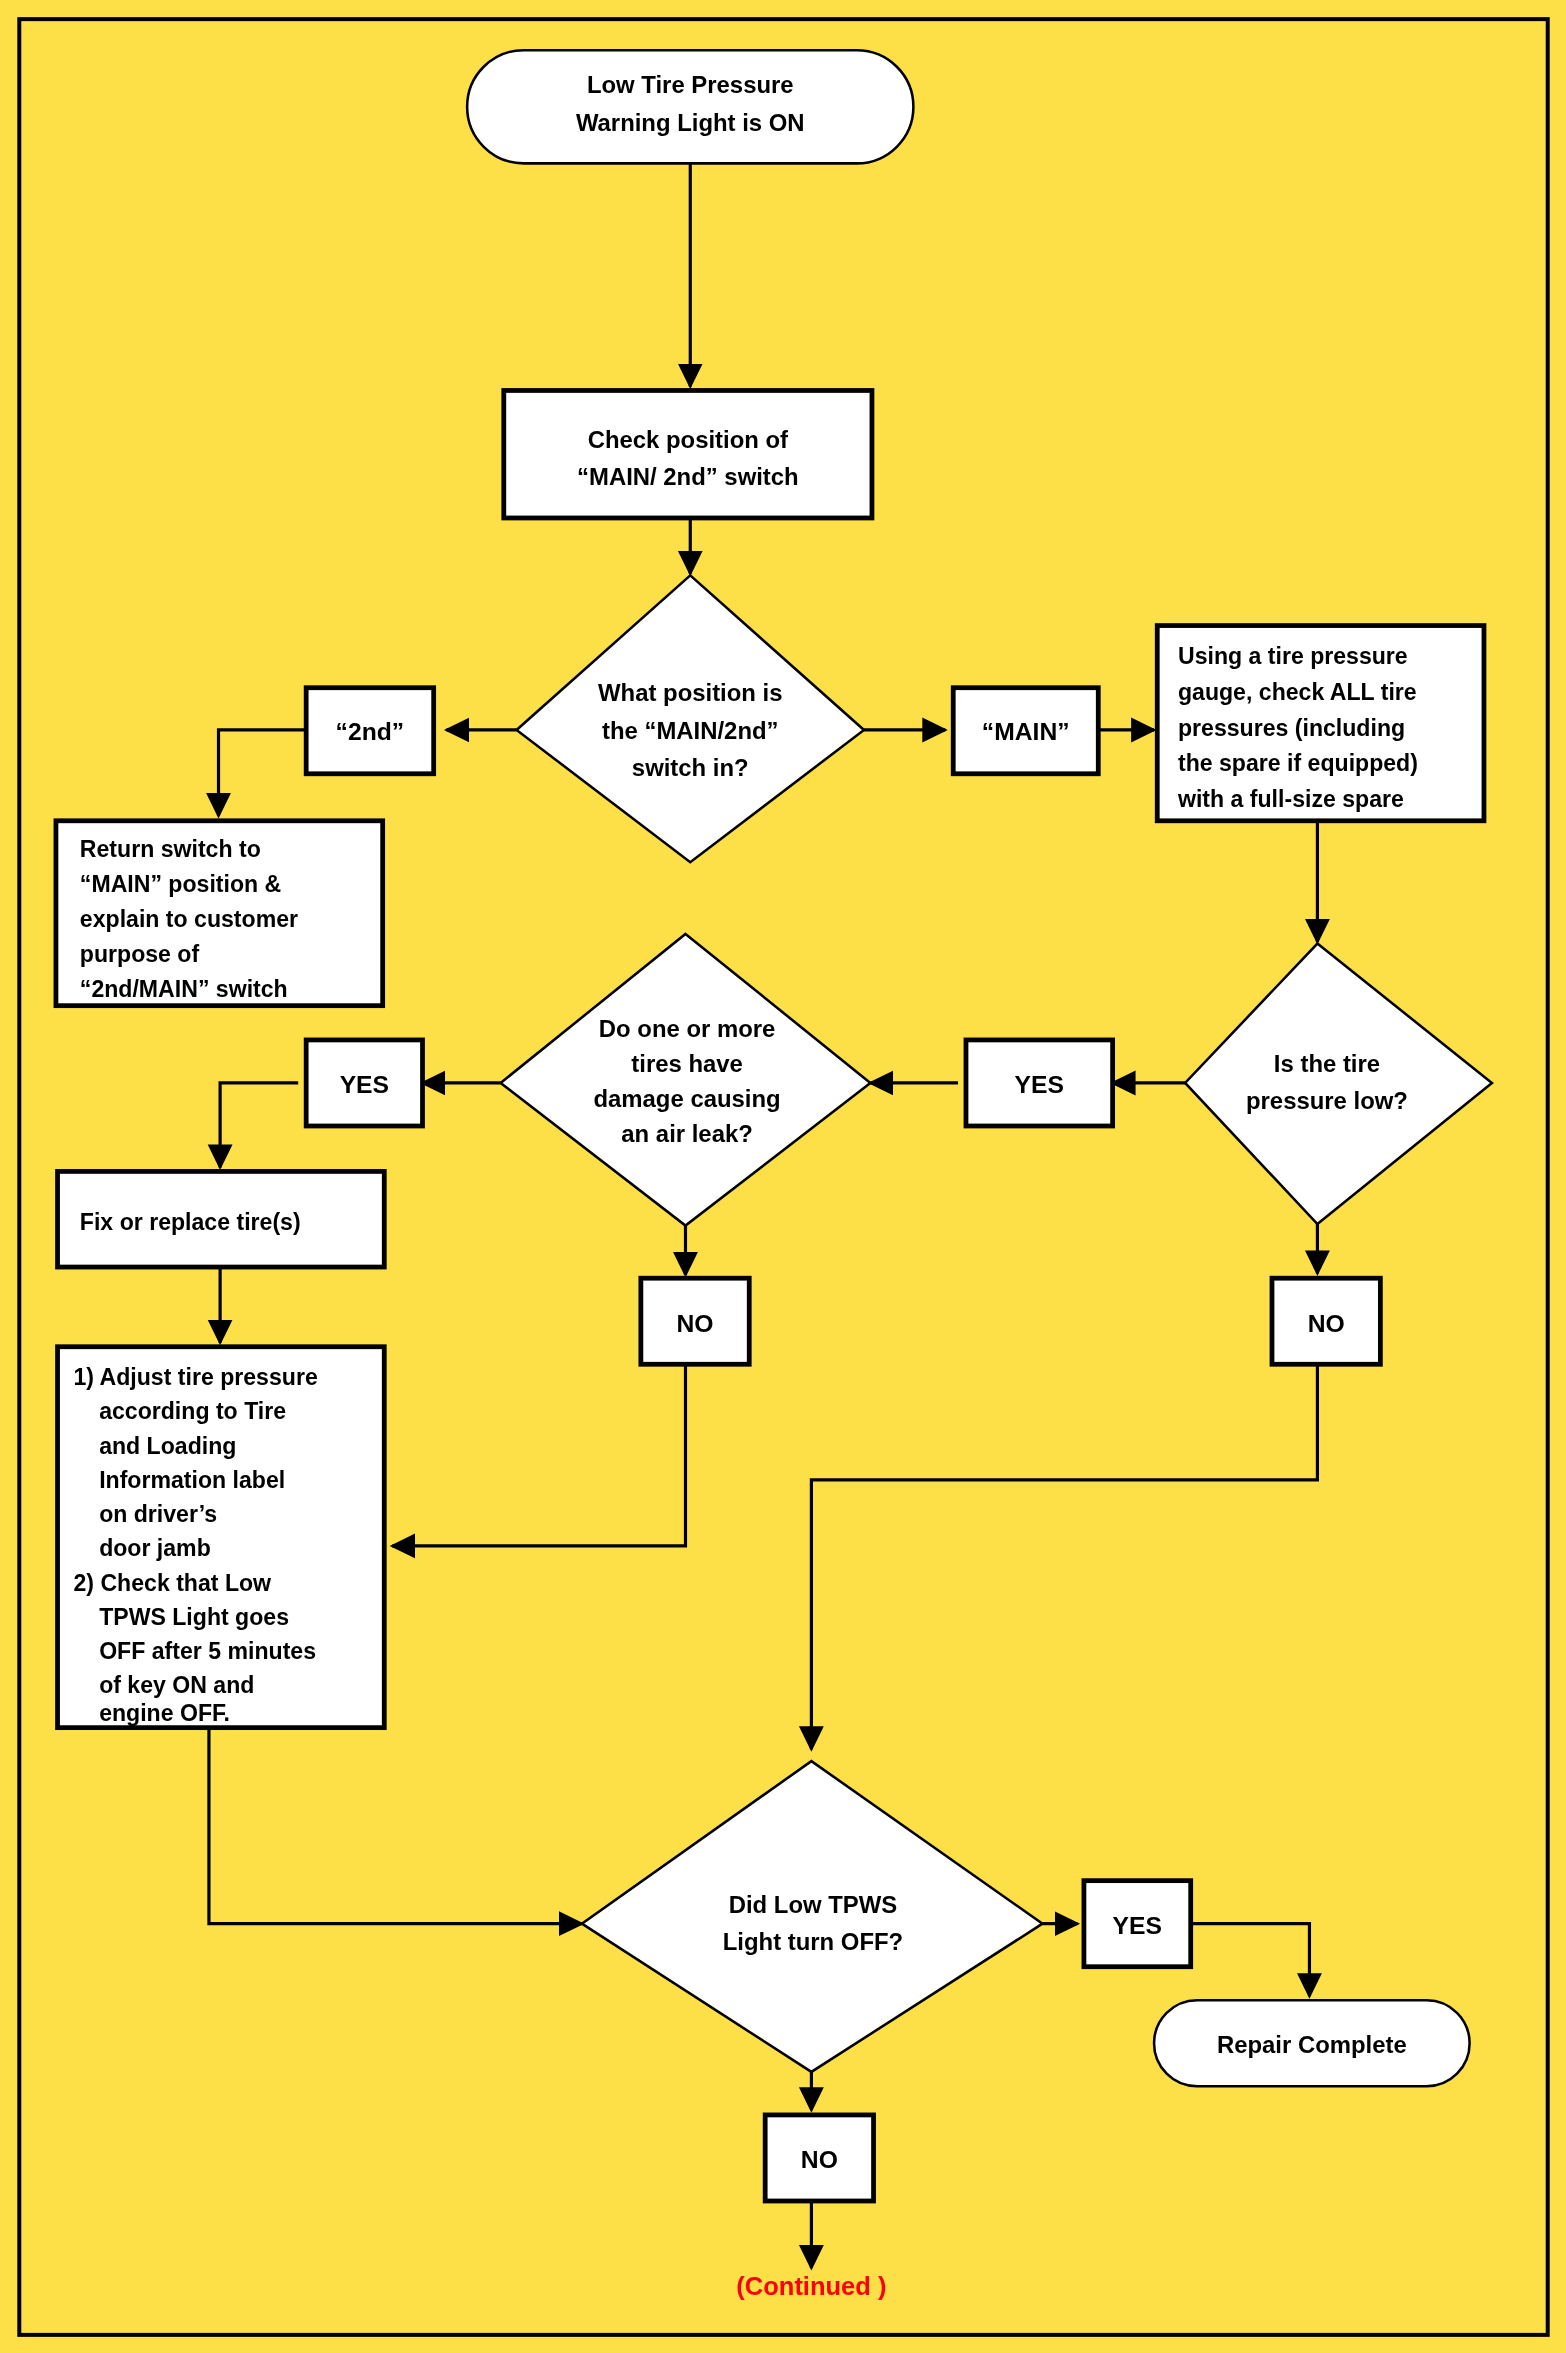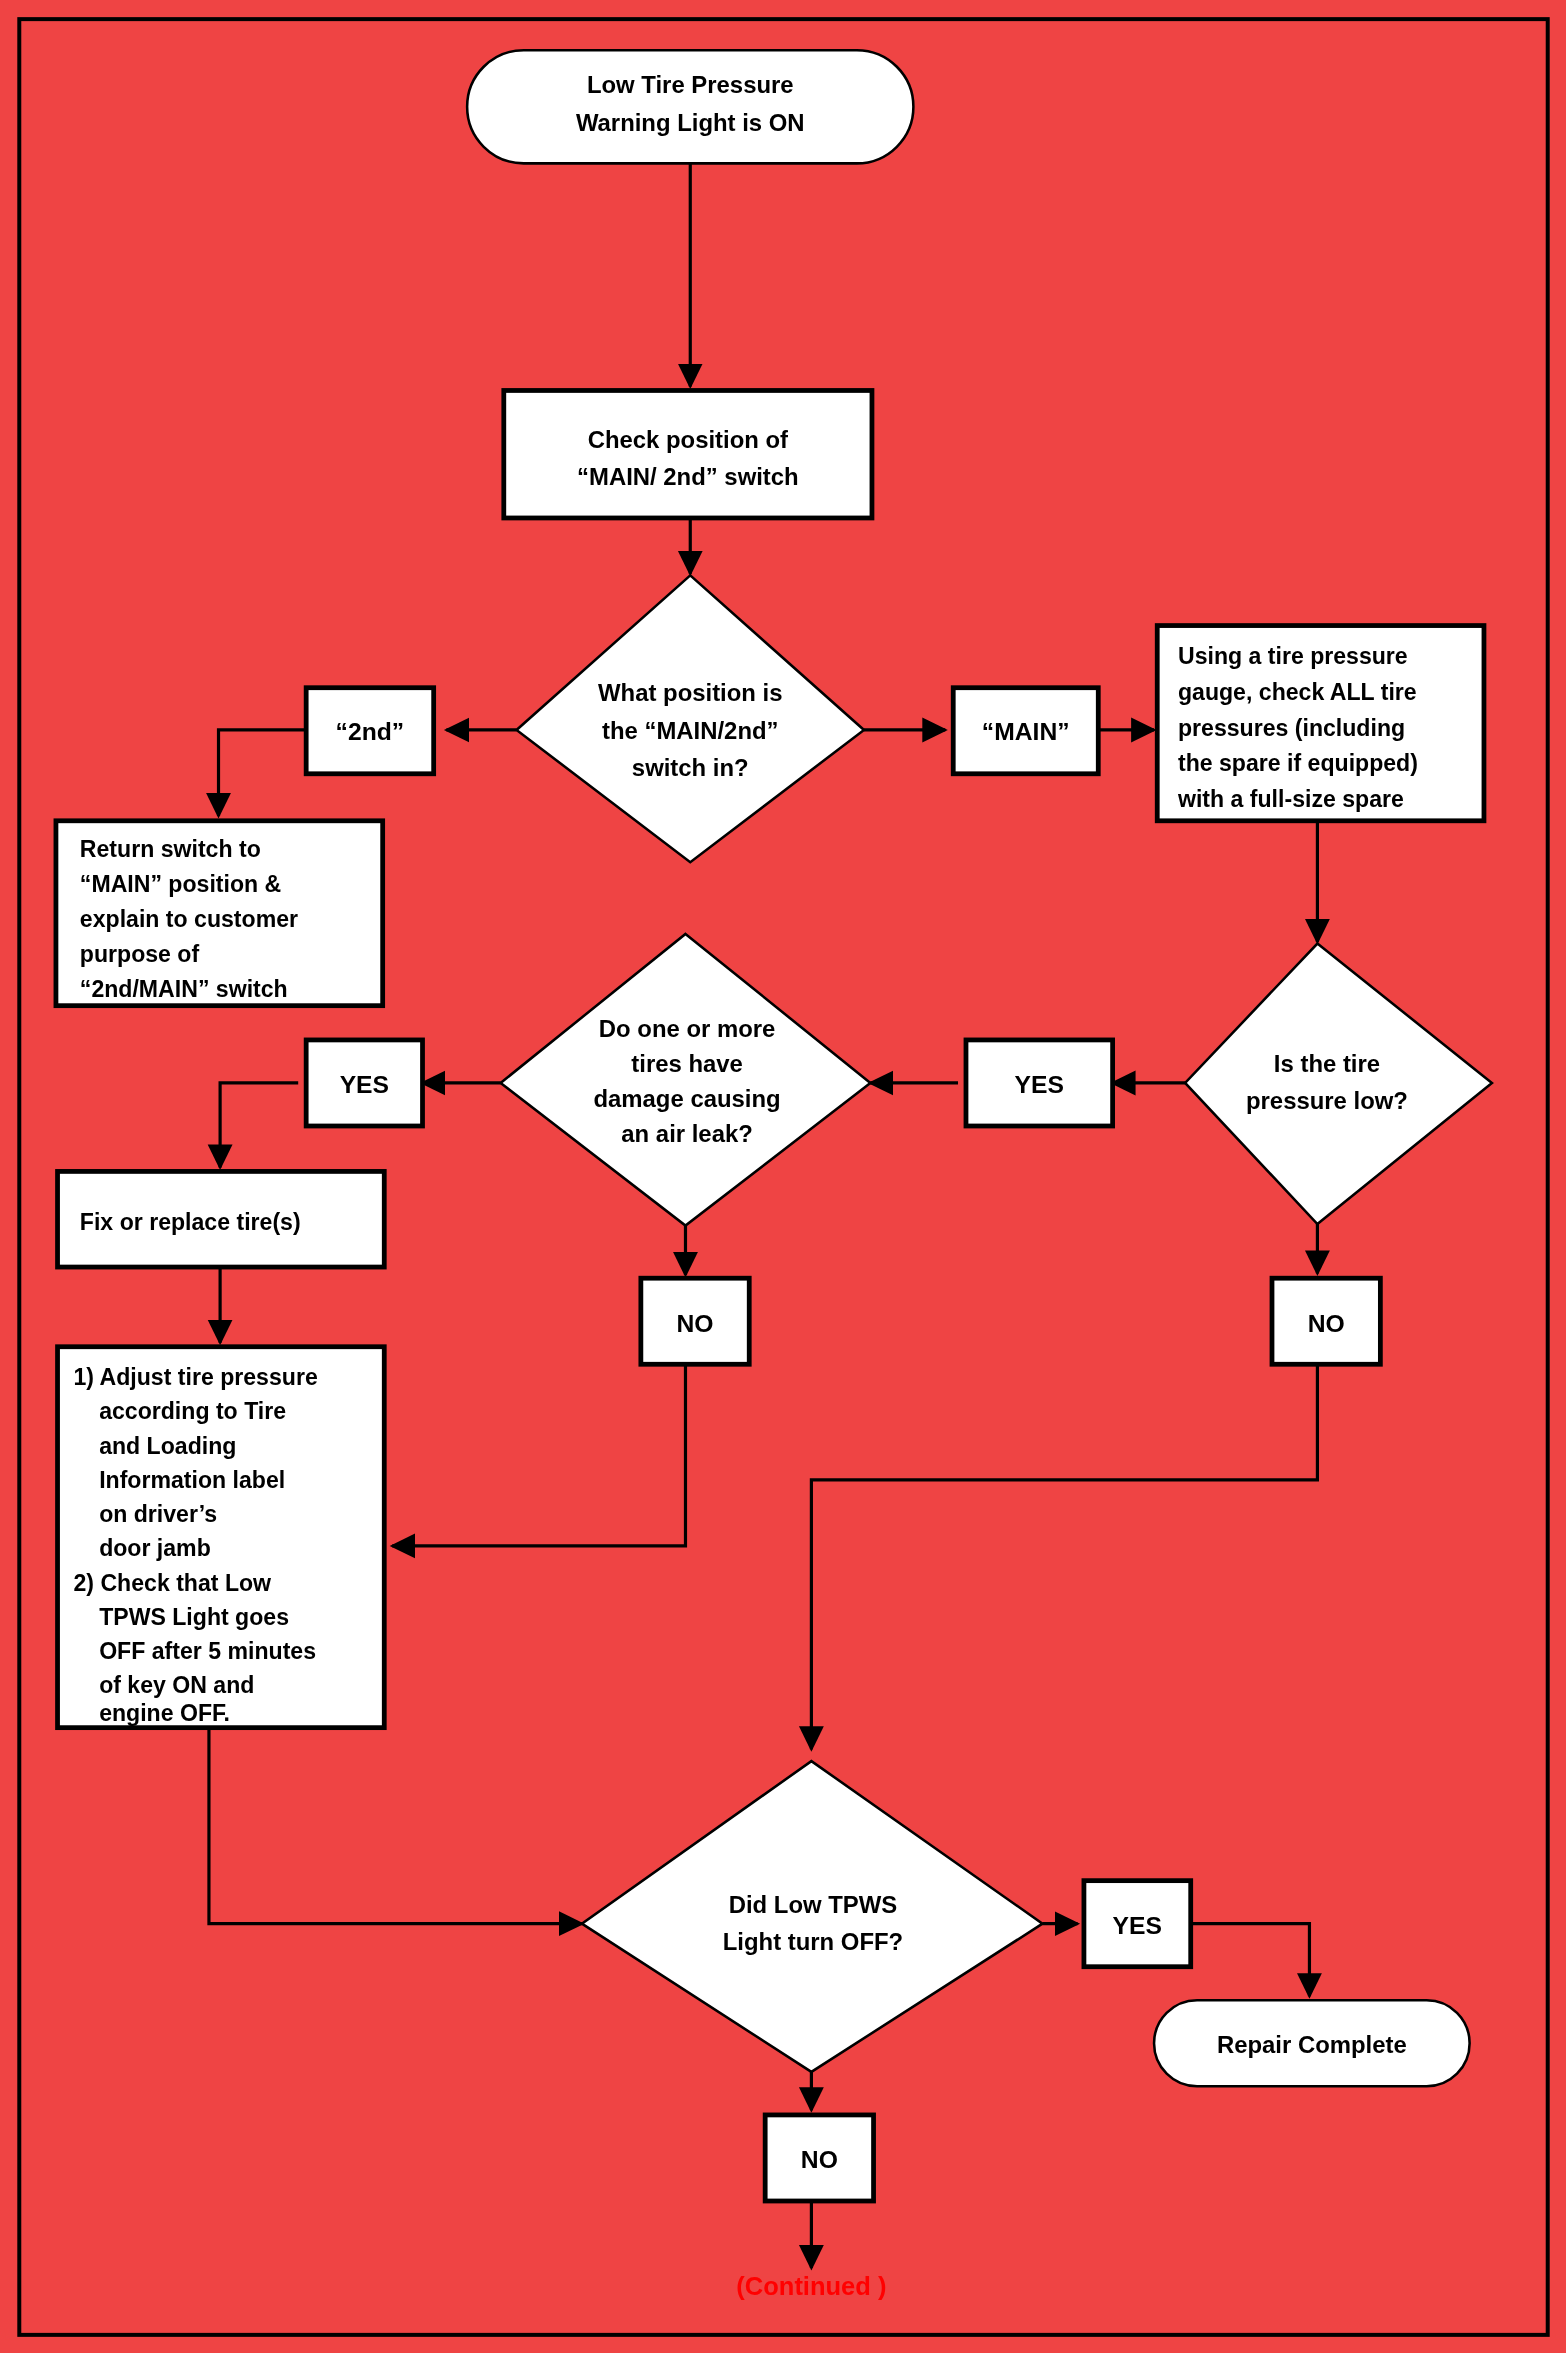--- a/index.html
+++ b/index.html
@@ -4,21 +4,21 @@
 <style>
   html, body {
     margin: 0;
     padding: 0;
     background: #ffffff;
   }
   #page {
     position: relative;
     width: 1567px;
     height: 2354px;
-    background: #ef4444;
+    background: #fde047;
     font-family: "Liberation Sans", sans-serif;
   }
   #flow {
     position: absolute;
     top: 0;
     left: 0;
     width: 1567px;
     height: 2354px;
   }
   .node-text {

